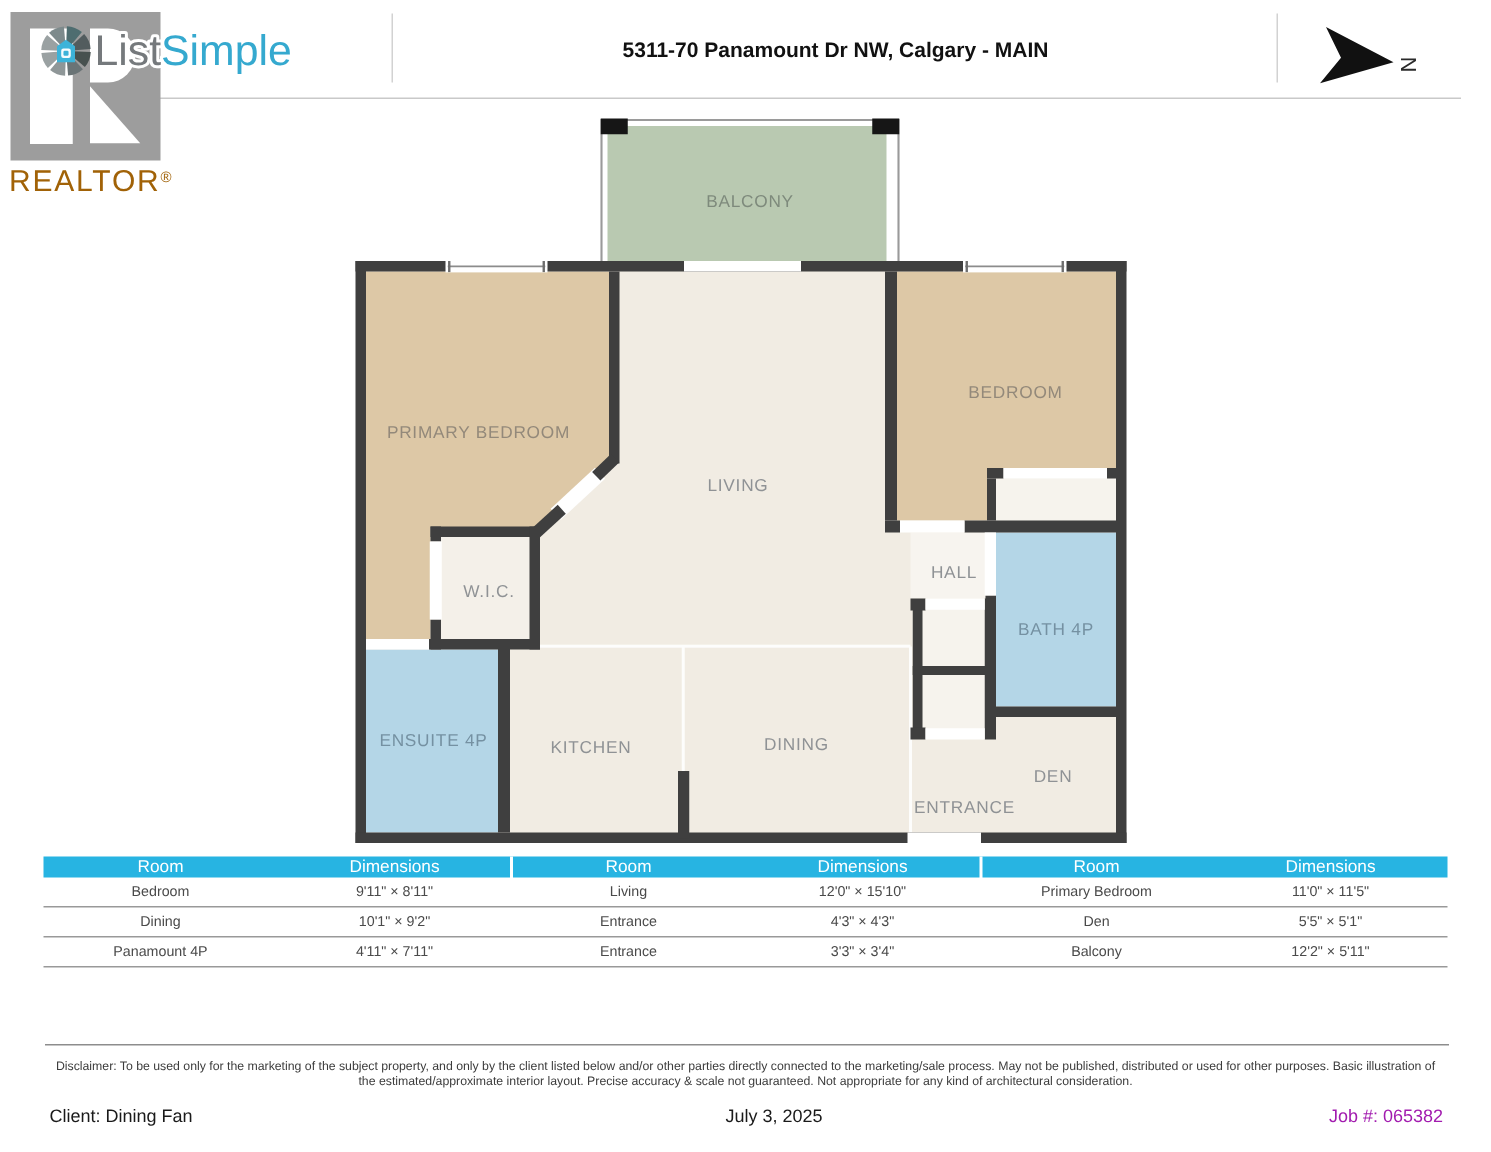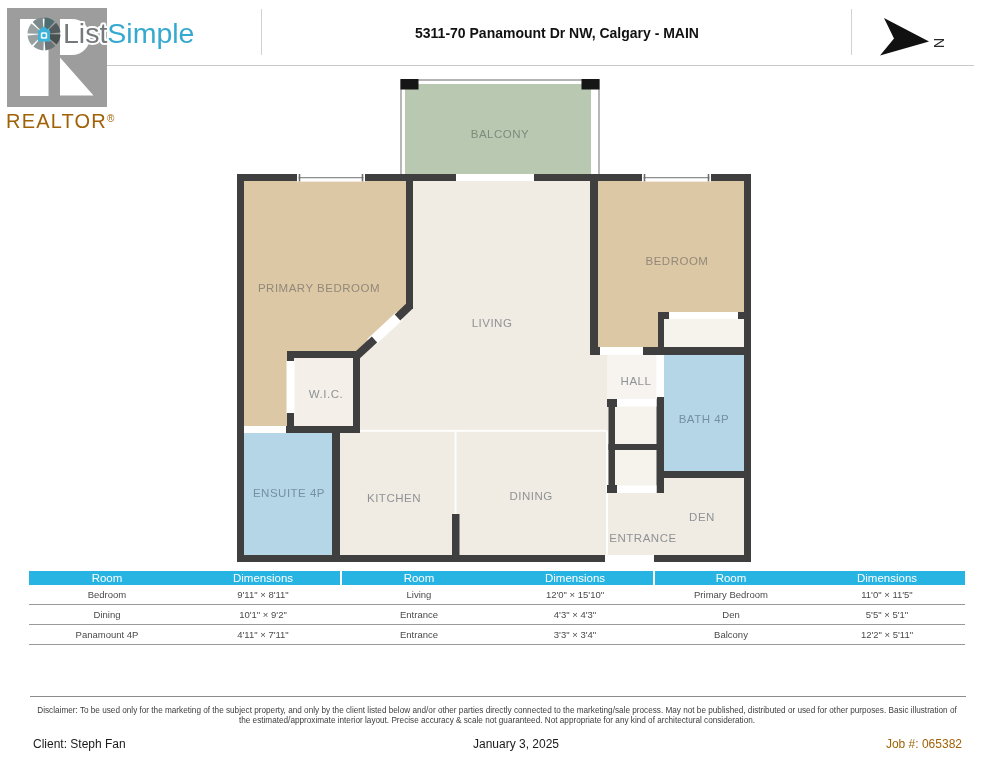--- a/index.html
+++ b/index.html
@@ -241,17 +241,17 @@
         <div>Balcony</div>
         <div>12'2" × 5'11"</div>
       </div>
   </div>
 </div>
 
 <div class="abs" style="left:30px;top:696px;width:936px;height:1px;background:#8d8d8d;"></div>
 
 <div class="abs" style="left:0px;top:706px;width:994px;text-align:center;font-size:8.2px;line-height:10px;color:#3c3c3c;">Disclaimer: To be used only for the marketing of the subject property, and only by the client listed below and/or other parties directly connected to the marketing/sale process. May not be published, distributed or used for other purposes. Basic illustration of<br>the estimated/approximate interior layout. Precise accuracy &amp; scale not guaranteed. Not appropriate for any kind of architectural consideration.</div>
 
-<div class="abs" style="left:33px;top:737px;font-size:12px;color:#1a1a1a;">Client: Steph Fan</div>
-
-<div class="abs" style="left:416px;top:737px;width:200px;text-align:center;font-size:12px;color:#1a1a1a;">January 3, 2025</div>
-
-<div class="abs" style="right:32px;top:737px;font-size:12px;color:#a16207;">Job #: 065382</div>
+<div class="abs" style="left:33px;top:737px;font-size:12px;color:#1a1a1a;">Client: Dining Fan</div>
+
+<div class="abs" style="left:416px;top:737px;width:200px;text-align:center;font-size:12px;color:#1a1a1a;">July 3, 2025</div>
+
+<div class="abs" style="right:32px;top:737px;font-size:12px;color:#a21caf;">Job #: 065382</div>
 
 </body></html>

